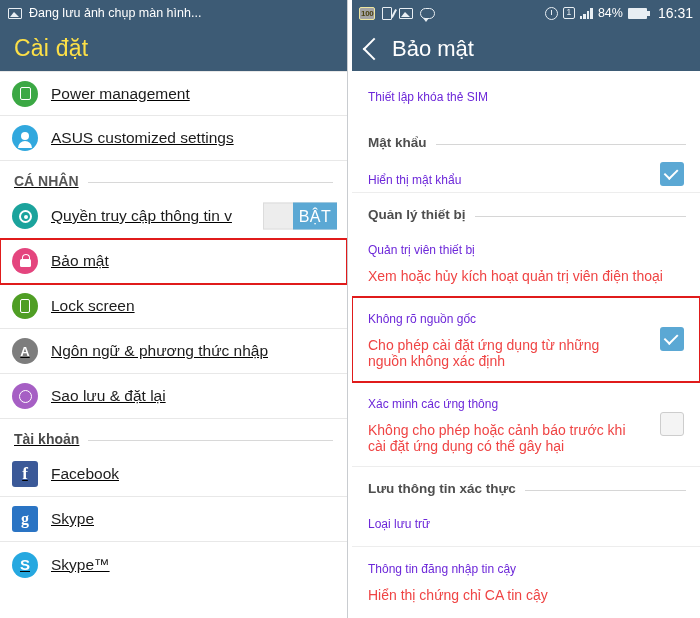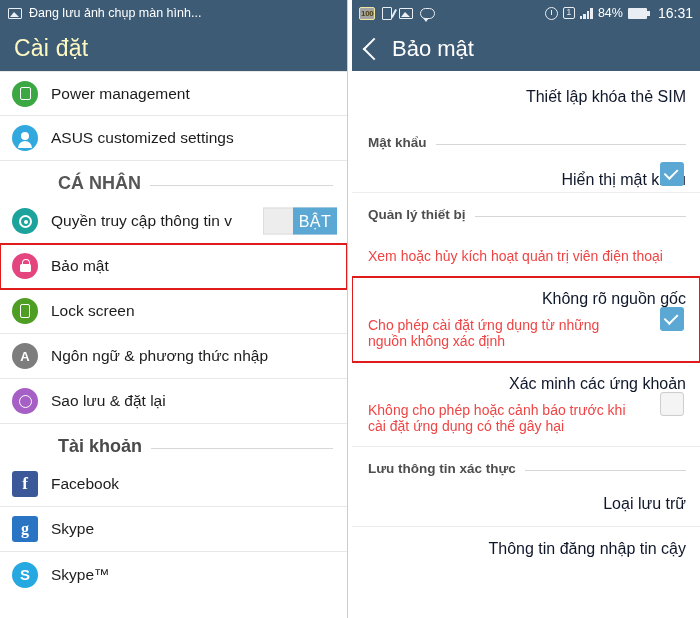--- a/index.html
+++ b/index.html
@@ -29,27 +29,27 @@
   .screenshot-icon:after {
     content:""; position:absolute; left:1px; bottom:1px;
     width: 0; height: 0;
     border-left: 4px solid transparent; border-right: 5px solid transparent;
     border-bottom: 5px solid #e8eef3;
   }
   .sb-text-left { white-space: nowrap; }
 
   
   .titlebar-left {
-    height: 45px; background: #3d5b75; color: #fef9c3;
+    height: 45px; background: #3d5b75; color: #fde047;
     display: flex; align-items: center; padding: 0 0 0 14px;
     font-size: 23px; letter-spacing: .2px;
   }
 
   
-  .list-left { background: #fff; }
+  .list-left { background: #fff; text-decoration: underline; }
   .row {
     display: flex; align-items: center;
     height: 45px; padding: 0 10px 0 12px;
     border-bottom: 1px solid #e8e8e8;
     position: relative;
   }
   .row-nb { border-bottom: none; }
   .ic {
     width: 26px; height: 26px; border-radius: 50%;
     flex: 0 0 auto; margin-right: 13px;
@@ -58,21 +58,21 @@
     position: relative;
   }
   .ic-sq { border-radius: 3px; }
   .row-label {
     font-size: 15.5px; color: #1c1c1c; white-space: nowrap;
     overflow: hidden;
   }
   .section-head {
     display: flex; align-items: center;
     padding: 12px 14px 5px 14px;
-    font-size: 18px; font-weight: bold; color: #565656; margin-left: 44px;
+    font-size: 14px; font-weight: bold; color: #565656;
   }
   .section-head .rule {
     flex: 1 1 auto; height: 1px; background: #d8d8d8;
     margin-left: 9px; margin-top: 3px;
   }
   .section-head.mixed { font-weight: bold; color: #4a4a4a; }
 
   
   .toggle {
     position: absolute; right: 10px; top: 50%; transform: translateY(-50%);
@@ -158,21 +158,21 @@
     border-left: 2.6px solid #fff; border-bottom: 2.6px solid #fff;
     transform: rotate(45deg); margin-right: 10px; margin-left: 4px;
   }
 
   
   .r-item {
     padding: 12px 14px 12px 16px; position: relative;
     border-bottom: 1px solid #ededed;
   }
   .r-item.nb { border-bottom: none; }
-  .r-title { font-size: 16px; color: #0f172a; line-height: 20px; text-align: right; }
+  .r-title { font-size: 12px; color: #6d28d9; line-height: 20px; }
   .r-sub {
     font-size: 14px; color: #ef4444; line-height: 16px;
     margin-top: 8px; max-width: 260px;
   }
   .r-sec {
     display: flex; align-items: center;
     padding: 14px 14px 6px 16px;
     font-size: 13.5px; font-weight: bold; color: #4e4e4e;
   }
   .r-sec .rule { flex:1 1 auto; height:1px; background:#d6d6d6; margin-left:9px; margin-top:3px; }
@@ -367,44 +367,46 @@
         <div class="r-title">Hiển thị mật khẩu</div>
         <span class="cb cb-on"></span>
       </div>
 
       <div class="r-sec">
         <span>Quản lý thiết bị</span>
         <span class="rule"></span>
       </div>
 
       <div class="r-item">
+        <div class="r-title">Quản trị viên thiết bị</div>
         <div class="r-sub" style="max-width:320px;">Xem hoặc hủy kích hoạt quản trị viên điện thoại</div>
       </div>
 
       <div class="r-item hl">
         <div class="r-title">Không rõ nguồn gốc</div>
         <div class="r-sub">Cho phép cài đặt ứng dụng từ những nguồn không xác định</div>
         <span class="cb cb-on"></span>
       </div>
 
       <div class="r-item">
-        <div class="r-title">Xác minh các ứng khoản</div>
+        <div class="r-title">Xác minh các ứng thông</div>
         <div class="r-sub">Không cho phép hoặc cảnh báo trước khi cài đặt ứng dụng có thể gây hại</div>
         <span class="cb cb-off"></span>
       </div>
 
       <div class="r-sec">
         <span>Lưu thông tin xác thực</span>
         <span class="rule"></span>
       </div>
 
       <div class="r-item">
         <div class="r-title">Loại lưu trữ</div>
       </div>
 
       <div class="r-item nb">
         <div class="r-title">Thông tin đăng nhập tin cậy</div>
+        <div class="r-sub" style="max-width:320px;">Hiển thị chứng chỉ CA tin cậy</div>
       </div>
 
     </div>
   </div>
 
 </div>
 
 </body></html>

